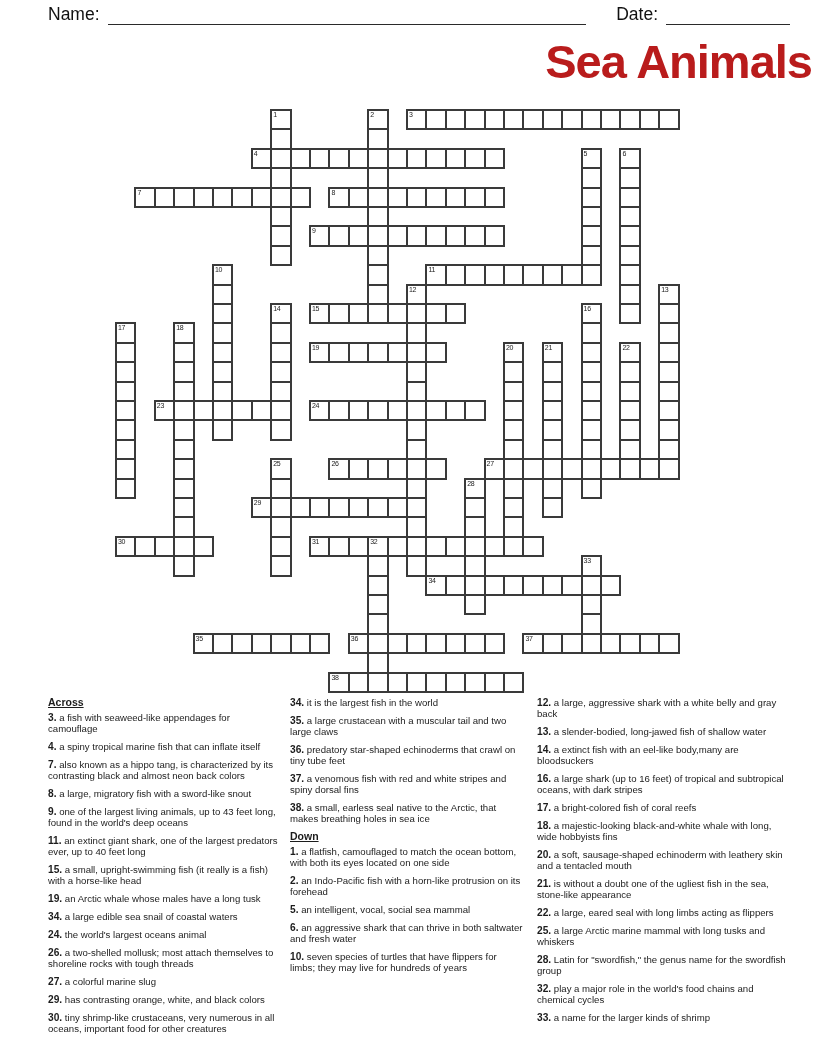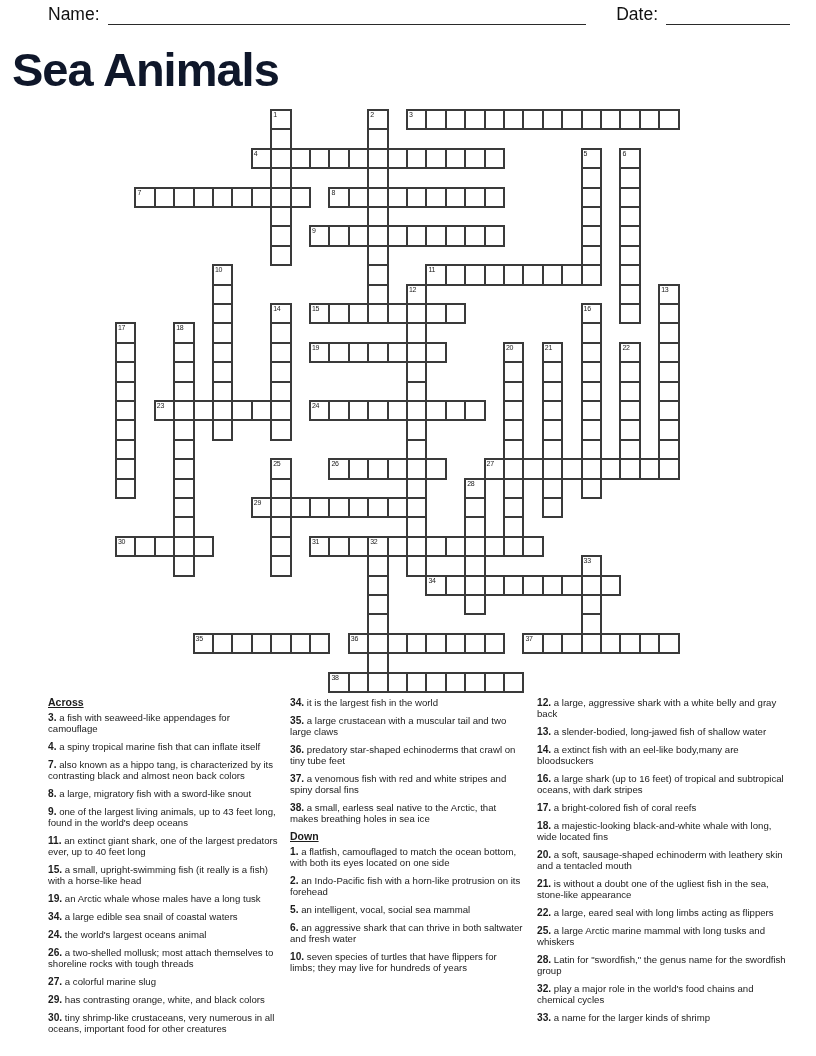--- a/index.html
+++ b/index.html
@@ -7,22 +7,22 @@
         font-family:"Liberation Sans", sans-serif;color:#1c1c1c;}
 
   
   .topline{position:absolute;left:48px;top:3px;width:742px;display:flex;align-items:flex-end;}
   .lbl{font-size:17.5px;color:#111;line-height:22px;}
   .fill-line{border-bottom:1.6px solid #2a2a2a;height:20px;}
   .name-line{flex:1;margin-left:8px;margin-right:30px;}
   .date-line{width:124px;margin-left:8px;}
 
   
-  .title{position:absolute;left:0;right:0;top:30px;margin:12px;text-align:left;
-         font-size:47px;font-weight:600;letter-spacing:-1px;color:#0f172a;}
+  .title{position:absolute;left:0;right:0;top:30px;margin:4px;text-align:right;
+         font-size:47px;font-weight:600;letter-spacing:-1px;color:#b91c1c;}
 
   
   .grid{position:absolute;left:116px;top:110px;width:566px;height:586px;}
   .cell{position:absolute;width:21.4px;height:21.4px;box-sizing:border-box;
         border:2px solid #3a3a3a;background:#ffffff;}
   .cell .num{position:absolute;left:1px;top:0px;font-size:7px;line-height:8px;
              color:#222;font-weight:400;letter-spacing:-0.3px;}
 
   
   .clues{position:absolute;left:48px;top:697px;width:742px;display:flex;}
@@ -467,21 +467,21 @@
         <div class="clue"><b>5.</b> <span>an intelligent, vocal, social sea mammal</span></div>
         <div class="clue"><b>6.</b> <span>an aggressive shark that can thrive in both saltwater and fresh water</span></div>
         <div class="clue"><b>10.</b> <span>seven species of turtles that have flippers for limbs; they may live for hundreds of years</span></div>
       </div>
     <div class="cluecol col3">
         <div class="clue"><b>12.</b> <span>a large, aggressive shark with a white belly and gray back</span></div>
         <div class="clue"><b>13.</b> <span>a slender-bodied, long-jawed fish of shallow water</span></div>
         <div class="clue"><b>14.</b> <span>a extinct fish with an eel-like body,many are bloodsuckers</span></div>
         <div class="clue"><b>16.</b> <span>a large shark (up to 16 feet) of tropical and subtropical oceans, with dark stripes</span></div>
         <div class="clue"><b>17.</b> <span>a bright-colored fish of coral reefs</span></div>
-        <div class="clue"><b>18.</b> <span>a majestic-looking black-and-white whale with long, wide located fins</span></div>
+        <div class="clue"><b>18.</b> <span>a majestic-looking black-and-white whale with long, wide hobbyists fins</span></div>
         <div class="clue"><b>20.</b> <span>a soft, sausage-shaped echinoderm with leathery skin and a tentacled mouth</span></div>
         <div class="clue"><b>21.</b> <span>is without a doubt one of the ugliest fish in the sea, stone-like appearance</span></div>
         <div class="clue"><b>22.</b> <span>a large, eared seal with long limbs acting as flippers</span></div>
         <div class="clue"><b>25.</b> <span>a large Arctic marine mammal with long tusks and whiskers</span></div>
         <div class="clue"><b>28.</b> <span>Latin for "swordfish," the genus name for the swordfish group</span></div>
         <div class="clue"><b>32.</b> <span>play a major role in the world's food chains and chemical cycles</span></div>
         <div class="clue"><b>33.</b> <span>a name for the larger kinds of shrimp</span></div>
       </div>
   </div>
 

